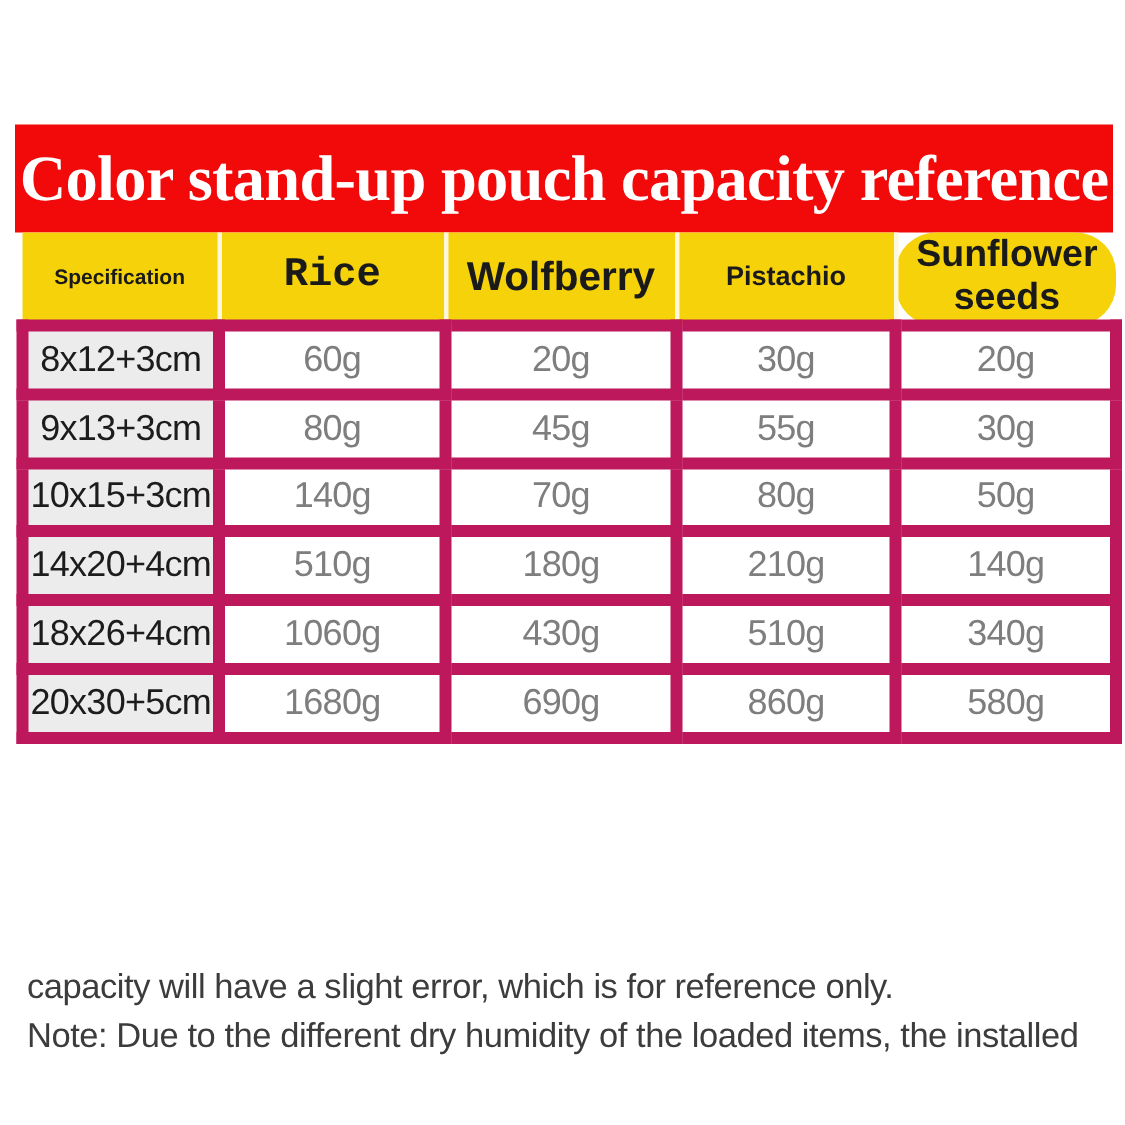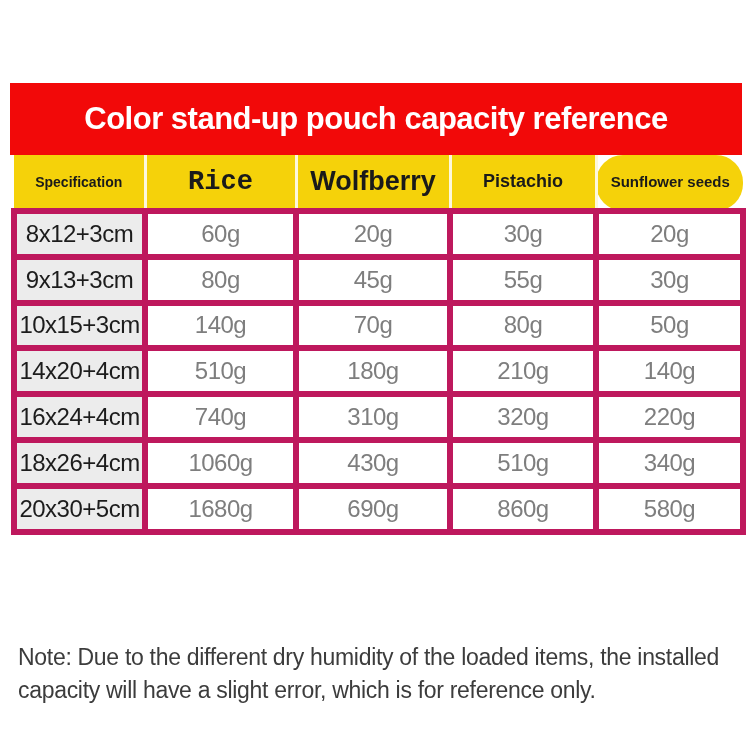--- a/index.html
+++ b/index.html
@@ -22,24 +22,25 @@
     top: 83px;
     width: 732px;
     height: 72px;
     background: #f20909;
     display: flex;
     align-items: center;
     justify-content: center;
   }
   .banner-title {
     color: #ffffff;
-    font-size: 31px;
+    font-size: 43px;
     font-weight: bold;
     letter-spacing: -0.5px;
     white-space: nowrap;
+    font-family: Liberation Serif, serif;
   }
 
   
   .cap-table {
     position: absolute;
     left: 11px;
     top: 155px;
     width: 729px;
     border-collapse: collapse;
     table-layout: fixed;
@@ -57,25 +58,25 @@
     font-weight: bold;
     text-align: center;
     vertical-align: middle;
     border-left: 3px solid #fdf8dc;
     padding: 0;
   }
   .cap-table thead th.col-0 { border-left: none; font-size: 14px; }
   .cap-table thead th.col-1 { font-size: 27px; font-family: Liberation Mono, monospace; }
   .cap-table thead th.col-2 { font-size: 27px; margin-left: 24px; }
   .cap-table thead th.col-3 { font-size: 18px; text-align: center; }
-  .cap-table thead th.col-4 { font-size: 15px; border-radius: 27px; }
+  .cap-table thead th.col-4 { font-size: 25px; border-radius: 27px; }
 
   .cap-table tbody tr { height: 45.8px; }
   .cap-table tbody td {
-    border: 6px solid #be185d;
+    border: 8px solid #be185d;
     text-align: center;
     vertical-align: middle;
     font-size: 24px;
     letter-spacing: -0.5px;
     padding: 0;
   }
   .cap-table tbody td.spec-cell {
     background: #ececec;
     color: #1c1c1c;
   }
@@ -143,39 +144,32 @@
         <td class="value-cell">50g</td>
       </tr>
       <tr>
         <td class="spec-cell">14x20+4cm</td>
         <td class="value-cell">510g</td>
         <td class="value-cell">180g</td>
         <td class="value-cell">210g</td>
         <td class="value-cell">140g</td>
       </tr>
       <tr>
-        <td class="spec-cell">16x24+4cm</td>
-        <td class="value-cell">740g</td>
-        <td class="value-cell">310g</td>
-        <td class="value-cell">320g</td>
-        <td class="value-cell">220g</td>
-      </tr>
-      <tr>
         <td class="spec-cell">18x26+4cm</td>
         <td class="value-cell">1060g</td>
         <td class="value-cell">430g</td>
         <td class="value-cell">510g</td>
         <td class="value-cell">340g</td>
       </tr>
       <tr>
         <td class="spec-cell">20x30+5cm</td>
         <td class="value-cell">1680g</td>
         <td class="value-cell">690g</td>
         <td class="value-cell">860g</td>
         <td class="value-cell">580g</td>
       </tr>
     </tbody>
 </table>
 
 <div class="note">
+  <div>capacity will have a slight error, which is for reference only.</div>
   <div>Note: Due to the different dry humidity of the loaded items, the installed</div>
-  <div>capacity will have a slight error, which is for reference only.</div>
 </div>
 
 </body></html>

